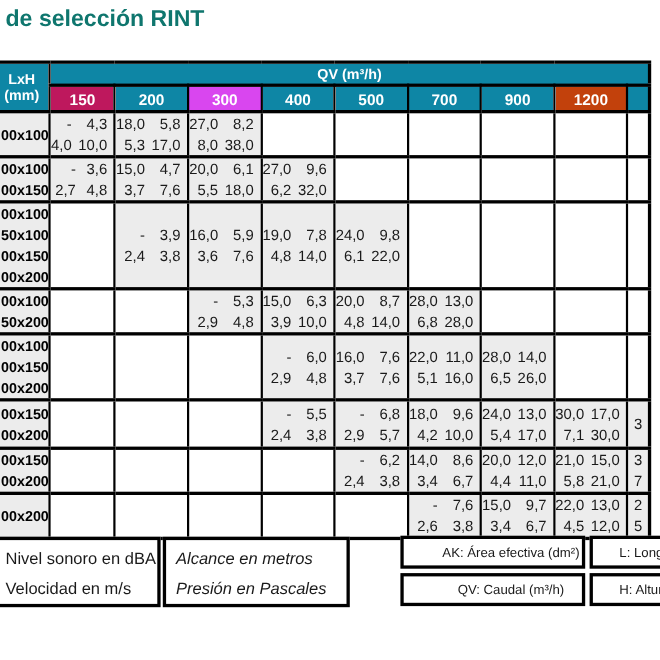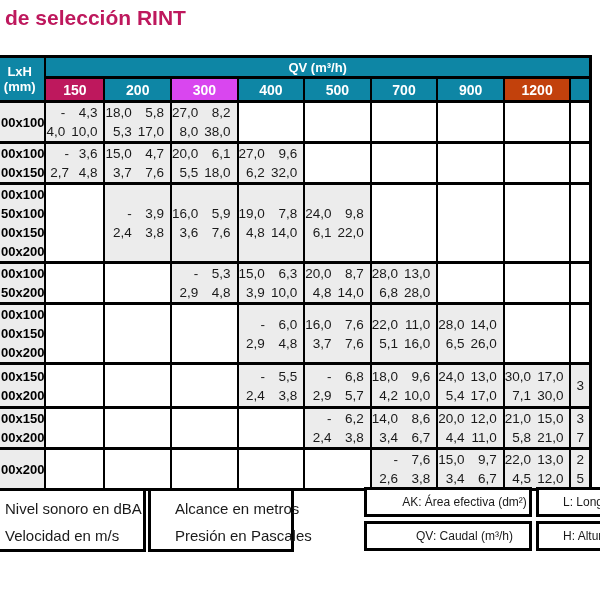--- a/index.html
+++ b/index.html
@@ -3,21 +3,21 @@
 <meta charset="utf-8">
 <style>
   html,body{margin:0;padding:0;}
   body{
     width:600px;height:600px;overflow:hidden;position:relative;
     background:#ffffff;
     font-family:"Liberation Sans", sans-serif;
   }
   .page-title{
     position:absolute;left:5px;top:6px;
-    font-size:21px;font-weight:bold;color:#be185d;
+    font-size:21px;font-weight:bold;color:#0f766e;
     white-space:nowrap;
   }
   table.sel{
     border-collapse:collapse;table-layout:fixed;
     position:absolute;left:-8px;top:55px;
     border:3px solid #000;
   }
   table.sel td{
     border-left:2px solid #000;border-right:2px solid #000;
     border-top:3px solid #000;border-bottom:3px solid #000;
@@ -451,21 +451,21 @@
         </td>
       </tr>
     </tbody>
 </table>
 
 <div class="legend-box legend-lines" style="left:-42px;top:488px;width:188px;height:64px;padding-left:44px;">
   <div>Nivel sonoro en dBA</div>
   <div>Velocidad en m/s</div>
 </div>
 
-<div class="legend-box legend-lines" style="left:148px;top:488px;width:146px;height:64px;padding-left:24px;">
+<div class="legend-box legend-lines" style="left:148px;top:488px;width:170px;height:64px;padding-left:9px;font-style:italic;">
   <div>Alcance en metros</div>
   <div>Presión en Pascales</div>
 </div>
 
 <div class="legend-box legend-small lg-center" style="left:364px;top:487px;width:168px;height:30px;">
   <span>AK: Área efectiva (dm²)</span>
 </div>
 
 <div class="legend-box legend-small lg-left" style="left:536px;top:487px;width:140px;height:30px;">
   <span>L: Longitu</span>

